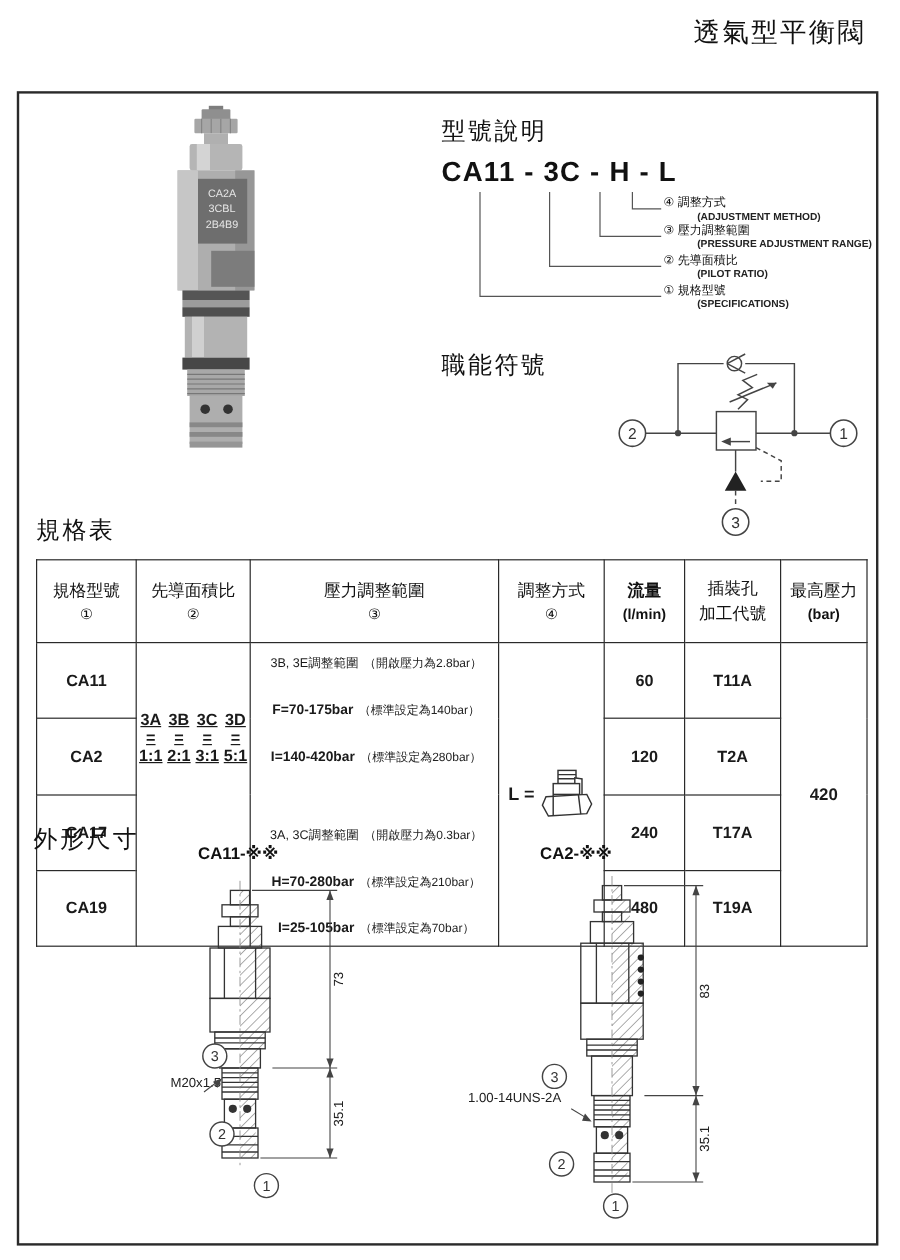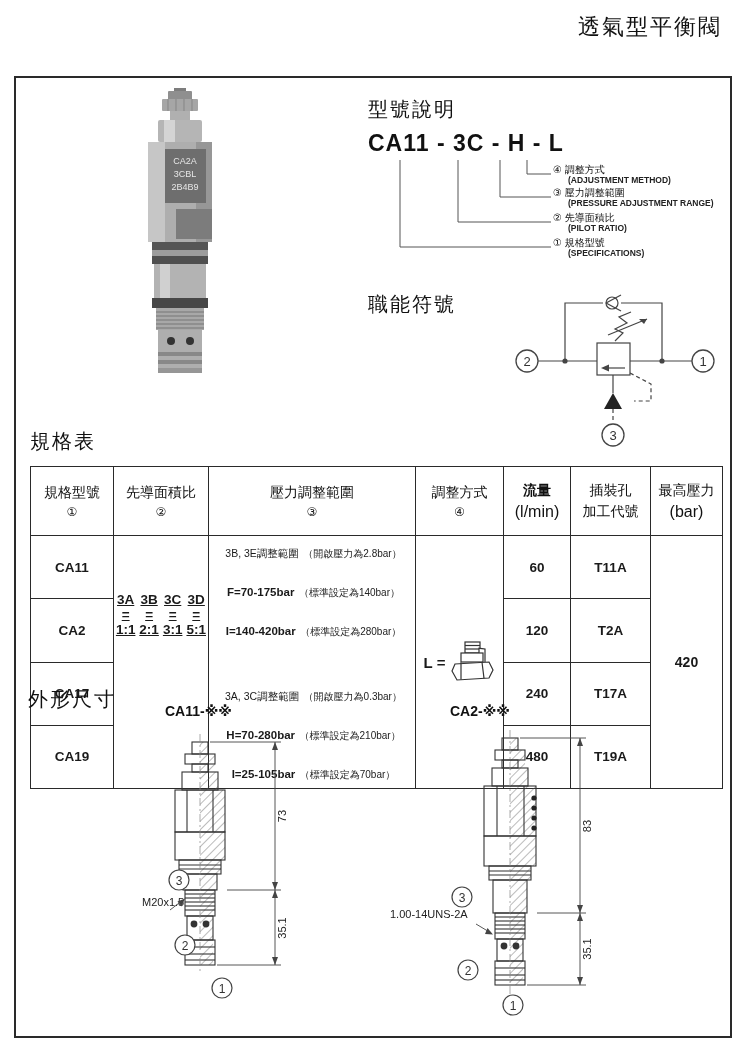--- a/index.html
+++ b/index.html
@@ -5,31 +5,31 @@
   html,body{margin:0;padding:0;}
   body{width:750px;height:1050px;background:#fff;position:relative;overflow:hidden;
        font-family:"Liberation Sans","DejaVu Sans",sans-serif;color:#1a1a1a;}
   .abs{position:absolute;}
   .page-title{top:12px;right:28px;font-size:22px;letter-spacing:2px;color:#111;}
   .frame{left:14px;top:76px;width:718px;height:962px;border:2px solid #2a2a2a;box-sizing:border-box;}
   .sec-heading{font-size:20px;letter-spacing:2px;color:#111;}
   .model-code{left:368px;top:130px;font-size:23px;font-weight:bold;letter-spacing:1px;color:#111;}
   .mc-item{position:absolute;left:553px;width:180px;line-height:1.05;}
   .mc-zh{font-size:10px;color:#111;}
-  .mc-en{font-size:8.5px;font-weight:bold;color:#222;margin-left:15px;white-space:nowrap;}
+  .mc-en{font-size:8.5px;font-weight:bold;color:#222;margin-left:28px;white-space:nowrap;}
   svg text{font-family:"Liberation Sans","DejaVu Sans",sans-serif;}
   
   table.spec{border-collapse:collapse;table-layout:fixed;width:692px;background:#fff;}
   table.spec th,table.spec td{border:1.4px solid #2a2a2a;padding:0;text-align:center;vertical-align:middle;}
   table.spec th{height:68px;font-weight:normal;}
   table.spec td{height:35px;}
   .th-zh{font-size:14px;color:#111;display:block;}
   .th-sub{font-size:12px;color:#111;display:block;margin-top:3px;}
   .th-sub.big{font-size:14px;}
-  .th-sub.unit{font-weight:normal;font-size:16px;}
+  .th-sub.unit{font-weight:bold;font-size:12px;}
   .cell-model,.cell-flow,.cell-cavity{font-weight:bold;font-size:13.5px;}
   .cell-ratio-stack{display:flex;flex-direction:row;justify-content:space-around;height:140px;text-decoration:underline;}
   .cell-ratio-stack span{font-weight:bold;font-size:13.5px;}
   .cell-press{text-align:left;vertical-align:middle;}
   .press-wrap{padding:4px 6px 4px 9px;display:flex;flex-direction:column;gap:16px;}
   .press-gap{height:9px;}
   .pr-line{white-space:nowrap;line-height:1.45;}
   .pr-line .main{font-weight:bold;font-size:11.5px;}
   .pr-line.pr-head .main{font-weight:normal;font-size:10.5px;}
   .pr-line .note{font-size:10px;color:#222;}

